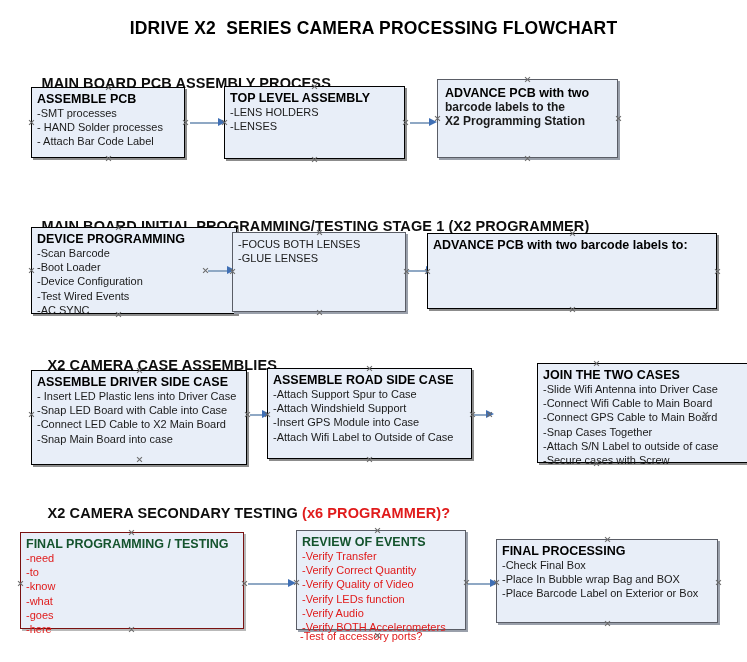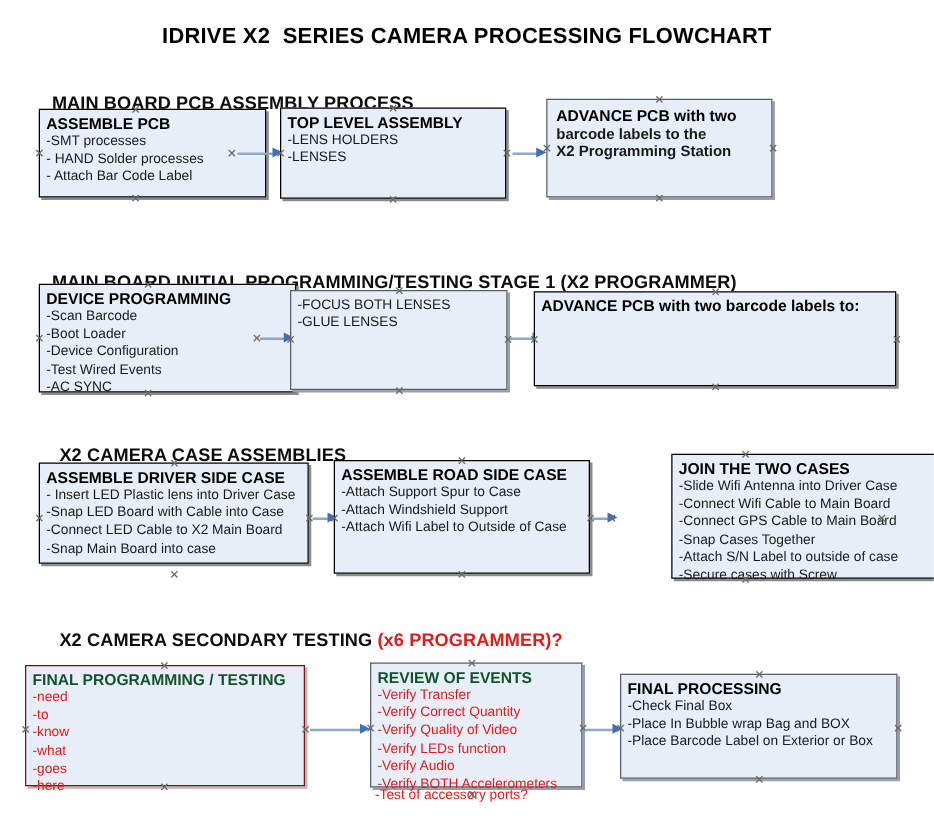--- a/index.html
+++ b/index.html
@@ -76,21 +76,21 @@
 <body>
 
 <div class="canvas">
 
   <div class="doc-title">IDRIVE X2  SERIES CAMERA PROCESSING FLOWCHART</div>
 
   <div class="section-head" style="left:25px;top:59px;">
     <span>MAIN BOARD PCB ASSEMBLY PROCESS</span>
   </div>
 
-  <div class="box" style="left:31px;top:87px;width:182px;height:71px;">
+  <div class="box" style="left:31px;top:87px;width:154px;height:71px;">
     <div class="inner">
       <div class="box-title">ASSEMBLE PCB</div>
       <ul>
         <li>-SMT processes</li>
         <li>- HAND Solder processes</li>
         <li>- Attach Bar Code Label</li>
       </ul>
     </div>
   </div>
   <div class="handle" style="left:105px;top:84px;"></div>
@@ -187,21 +187,21 @@
   </div>
   <div class="handle" style="left:569px;top:230px;"></div>
   <div class="handle" style="left:569px;top:306px;"></div>
   <div class="handle" style="left:424px;top:268px;"></div>
   <div class="handle" style="left:714px;top:268px;"></div>
 
   <div class="section-head" style="left:31px;top:341px;">
     <span>X2 CAMERA CASE ASSEMBLIES</span>
   </div>
 
-  <div class="box" style="left:31px;top:370px;width:216px;height:81px;">
+  <div class="box" style="left:31px;top:370px;width:216px;height:95px;">
     <div class="inner">
       <div class="box-title">ASSEMBLE DRIVER SIDE CASE</div>
       <ul>
         <li>- Insert LED Plastic lens into Driver Case</li>
         <li>-Snap LED Board with Cable into Case</li>
         <li>-Connect LED Cable to X2 Main Board</li>
         <li>-Snap Main Board into case</li>
       </ul>
     </div>
   </div>
@@ -214,20 +214,21 @@
     <div class="shaft"></div>
     <div class="head"></div>
   </div>
 
   <div class="box" style="left:267px;top:368px;width:205px;height:91px;">
     <div class="inner">
       <div class="box-title">ASSEMBLE ROAD SIDE CASE</div>
       <ul>
         <li>-Attach Support Spur to Case</li>
         <li>-Attach Windshield Support</li>
+        <li>-Insert GPS Module into Case</li>
         <li>-Attach Wifi Label to Outside of Case</li>
       </ul>
     </div>
   </div>
   <div class="handle" style="left:366px;top:365px;"></div>
   <div class="handle" style="left:366px;top:456px;"></div>
   <div class="handle" style="left:264px;top:411px;"></div>
   <div class="handle" style="left:469px;top:411px;"></div>
 
   <div class="arrow" style="left:474px;top:410px;width:20px;">

